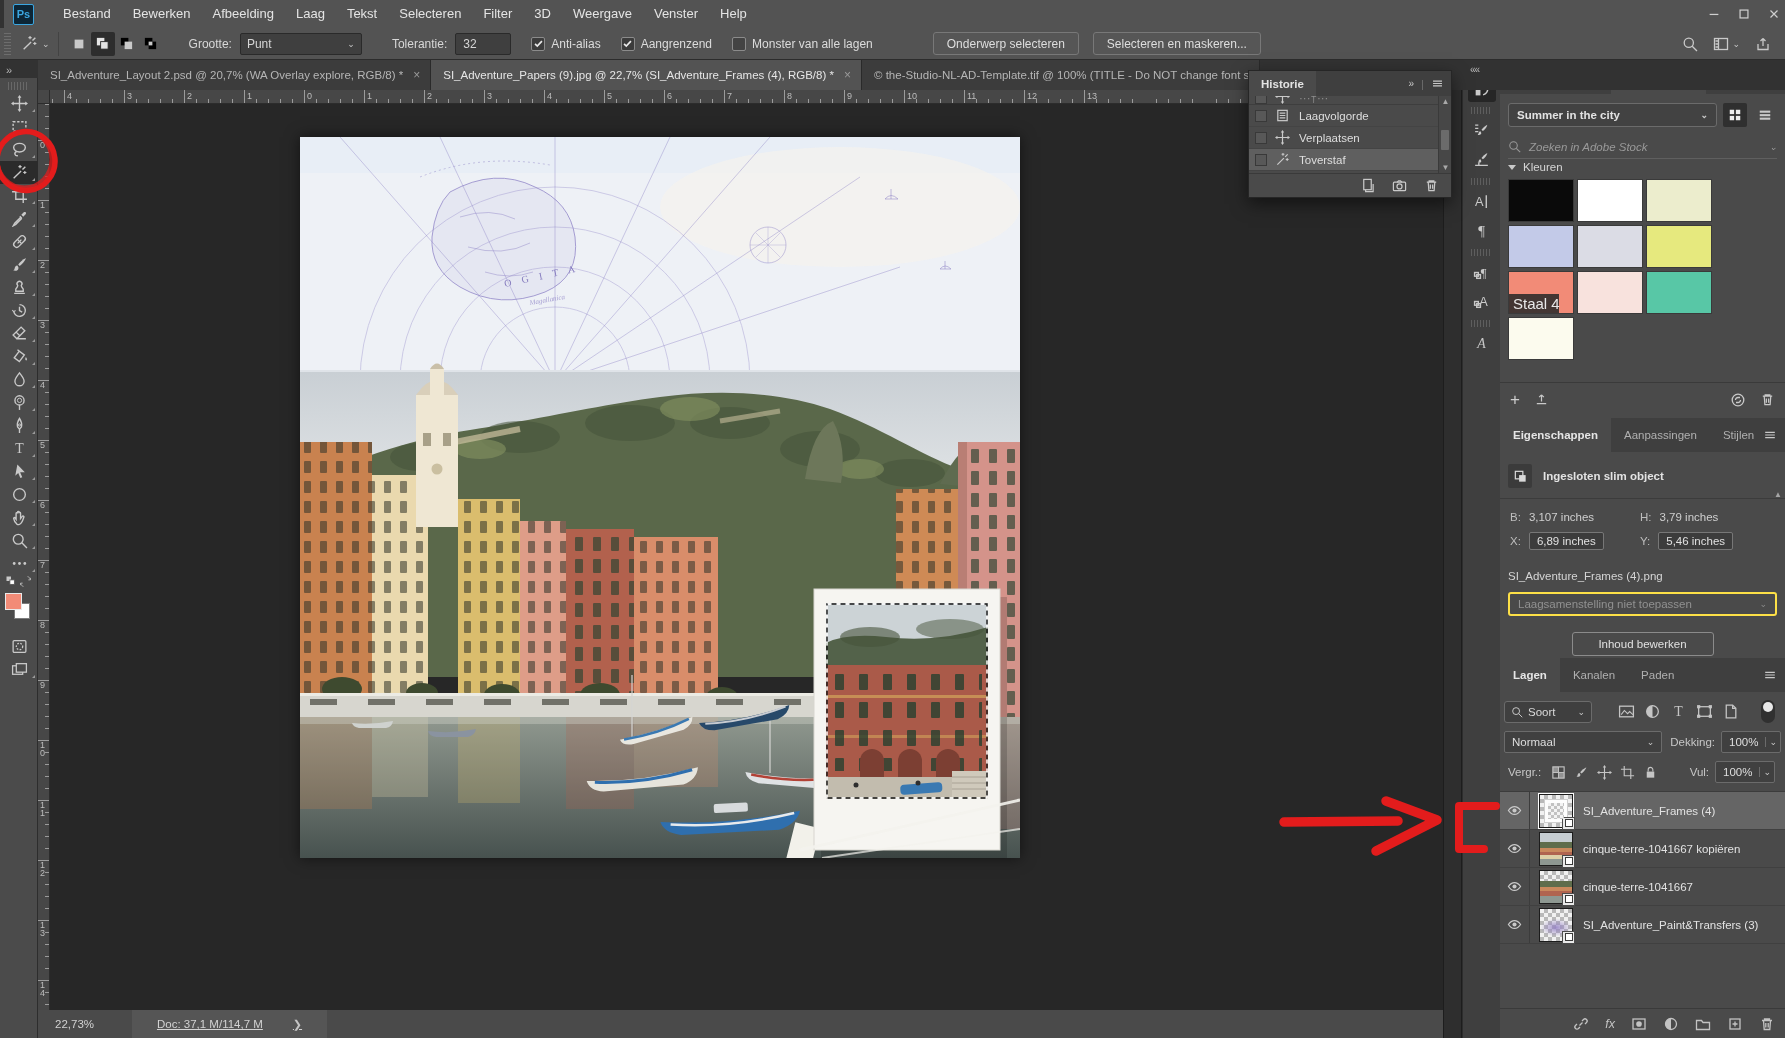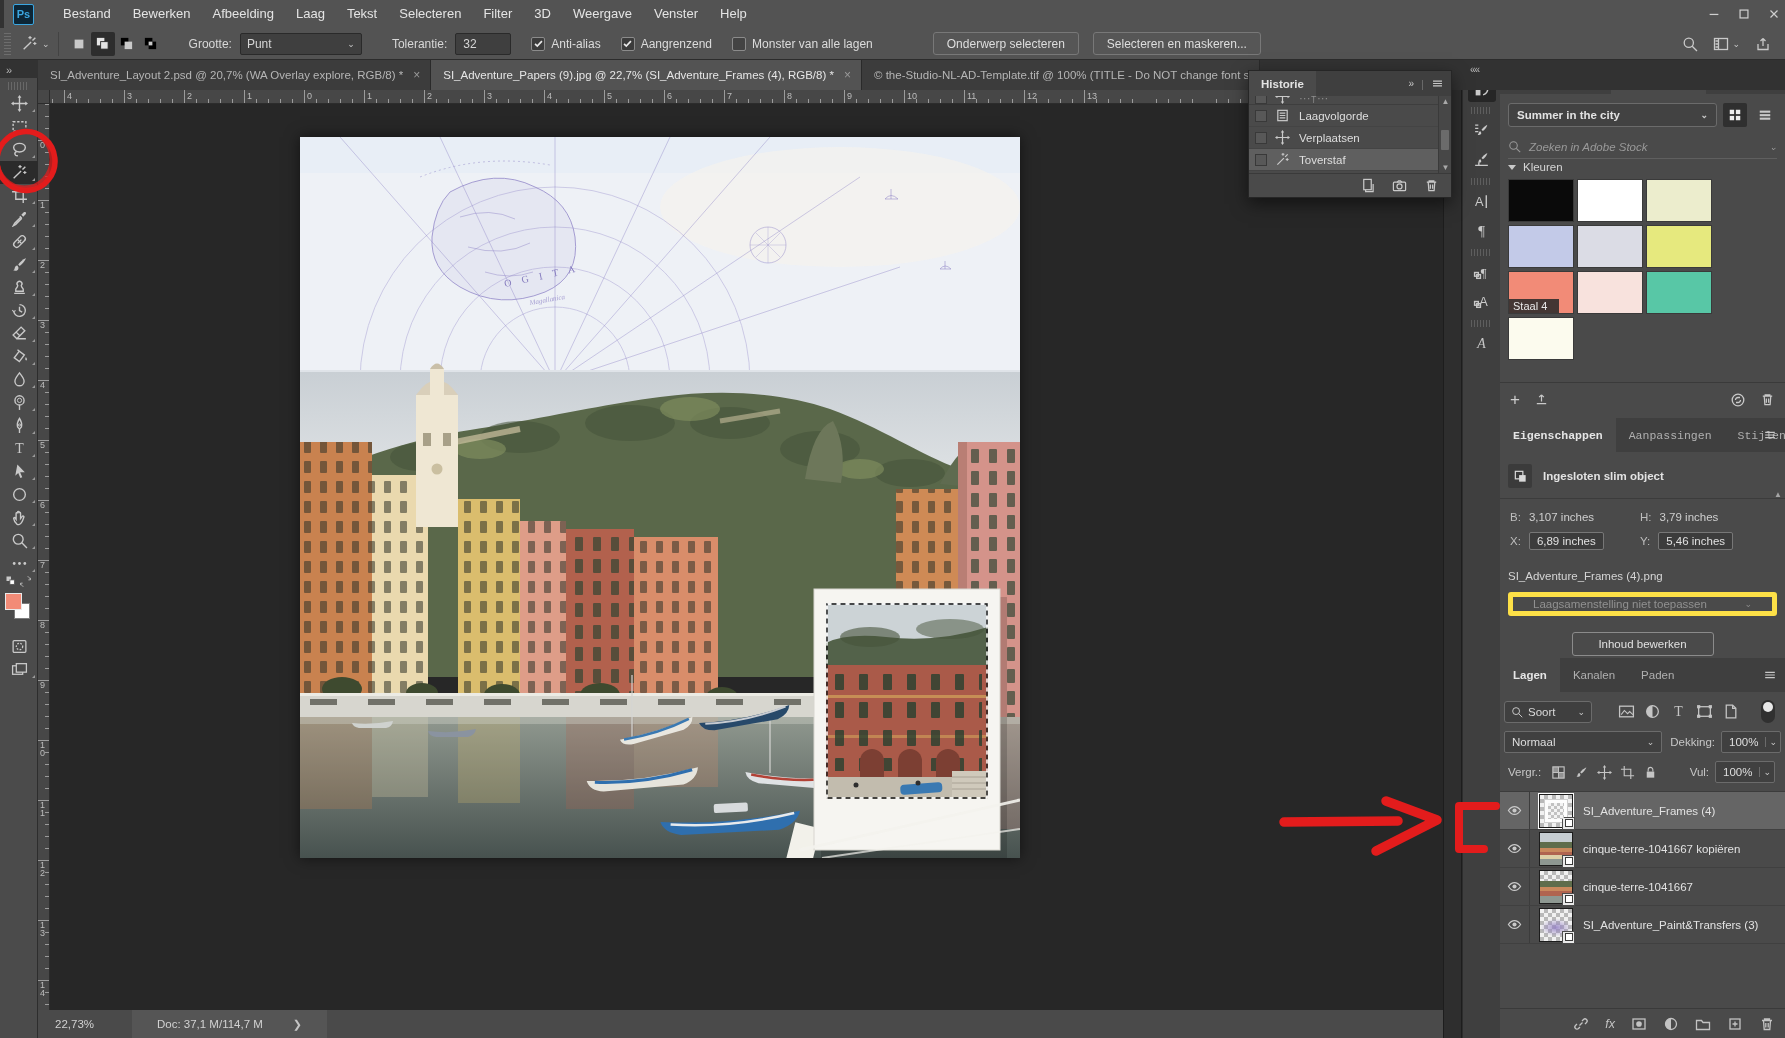--- a/index.html
+++ b/index.html
@@ -87,21 +87,21 @@
   .canvas-doc{position:absolute;left:300px;top:137px;width:720px;height:721px;
               box-shadow:0 0 14px rgba(0,0,0,.55);z-index:1;}
   .doc-scroll-v{position:absolute;left:1443px;top:60px;width:19px;height:978px;background:#2e2e2e;
                 border-left:1px solid #1d1d1d;border-right:1px solid #1d1d1d;}
 
   
   .statusbar{position:absolute;left:38px;top:1010px;width:1405px;height:28px;background:#4a4a4a;
              display:flex;align-items:center;font-size:11.5px;color:#d2d2d2;z-index:3;}
   .status-zoom{margin-left:17px;}
   .status-doc{margin-left:38px;width:195px;height:28px;background:#555555;display:flex;
-              align-items:center;justify-content:center;gap:30px;}
+              align-items:center;justify-content:center;gap:30px;text-decoration:underline;}
   .status-doc .chevr{color:#c5c5c5;font-size:11px;}
 
   
   .history-panel{position:absolute;left:1248px;top:70px;width:204px;height:128px;z-index:40;
                  background:#4a4a4a;border:1px solid #262626;box-shadow:0 6px 16px rgba(0,0,0,.5);
                  font-size:11.5px;}
   .hp-header{height:25px;background:#3f3f3f;display:flex;align-items:center;}
   .hp-tab{height:25px;background:#4a4a4a;display:flex;align-items:center;padding:0 12px;
           color:#e3e3e3;font-weight:bold;}
   .hp-hicons{margin-left:auto;display:flex;align-items:center;gap:7px;margin-right:7px;color:#c9c9c9;}
@@ -148,42 +148,42 @@
   .lib-search{display:flex;align-items:center;margin:8px 8px 0;height:24px;border-bottom:1px solid #5f5f5f;
               color:#999;font-style:italic;}
   .lib-search svg{stroke:#9a9a9a;fill:none;stroke-width:1.3;margin-right:8px;}
   .lib-search .chev{margin-left:auto;color:#9a9a9a;}
   .lib-sect{display:flex;align-items:center;margin:2px 8px 6px;color:#d5d5d5;}
   .lib-sect .tri{width:0;height:0;border-left:4px solid transparent;border-right:4px solid transparent;
                  border-top:5px solid #c9c9c9;margin-right:7px;}
   .sw-grid{display:flex;flex-wrap:wrap;gap:3px;margin:0 8px;width:207px;}
   .swatch{width:66px;height:43px;position:relative;border:1px solid #3a3a3a;}
   .sw-label{position:absolute;left:0;bottom:0;right:14px;background:rgba(42,42,42,.88);color:#e8e8e8;
-            font-size:11px;padding:1px 4px;white-space:nowrap;}
+            font-size:15px;padding:1px 4px;white-space:nowrap;}
   .lib-footer{position:absolute;left:0;top:322px;width:285px;height:34px;border-top:1px solid #3a3a3a;
               display:flex;align-items:center;}
   .lib-footer .plus{font-size:17px;color:#cdcdcd;margin-left:10px;}
   .lib-footer svg{stroke:#c9c9c9;fill:none;stroke-width:1.3;}
   .lib-footer .upl{margin-left:14px;}
   .lib-footer .right{margin-left:auto;display:flex;gap:14px;margin-right:10px;}
 
   
   .props-body{position:relative;padding:8px 0;}
   .so-row{display:flex;align-items:center;margin:4px 8px 10px;}
   .so-icon{width:24px;height:24px;background:#3b3b3b;border-radius:2px;display:flex;align-items:center;justify-content:center;}
   .so-icon svg{stroke:#d9d9d9;fill:none;stroke-width:1.3;}
   .so-label{margin-left:11px;font-weight:bold;color:#e3e3e3;}
   .props-sep{height:1px;background:#3c3c3c;margin:0;}
   .bh-row{display:flex;margin:12px 10px 0;color:#cfcfcf;}
   .bh-row .pair{width:130px;display:flex;align-items:center;}
   .bh-row .lab{color:#bdbdbd;margin-right:8px;}
   .xy-box{background:#3c3c3c;border:1px solid #777;border-radius:2px;padding:2px 7px;color:#e0e0e0;}
   .props-file{margin:20px 8px 0;color:#d5d5d5;}
-  .props-select{margin:10px 8px 0;height:24px;border:5px solid #fde047;border-radius:3px;
-                display:flex;align-items:center;padding:0 20px;color:#919191;}
+  .props-select{margin:10px 8px 0;height:24px;border:2px solid #fde047;border-radius:3px;
+                display:flex;align-items:center;padding:0 8px;color:#919191;}
   .props-select .chev{margin-left:auto;color:#8a8a8a;}
   .props-btn{margin:16px auto 0;width:142px;height:24px;border:1px solid #8b8b8b;border-radius:3px;
              display:flex;align-items:center;justify-content:center;color:#e0e0e0;}
   .props-scroll{position:absolute;right:3px;top:38px;font-size:8px;color:#a5a5a5;}
 
   
   .layers-wrap{position:absolute;left:0;top:598px;width:285px;height:380px;}
   .lfilter{display:flex;align-items:center;margin:8px 4px 0;}
   .soort-box{width:88px;height:22px;background:#3f3f3f;border:1px solid #6b6b6b;border-radius:3px;
              display:flex;align-items:center;padding:0 6px;color:#d9d9d9;}
@@ -1198,21 +1198,21 @@
         <svg width="16" height="16" viewBox="0 0 16 16">
             <circle cx="8" cy="8" r="5.8"></circle>
             <path d="M5.5 8a2.5 2.5 0 012.5-2.5h2M10.5 8A2.5 2.5 0 018 10.5H6"></path>
           </svg>
         <svg width="15" height="15" viewBox="0 0 16 16">
             <path d="M3 4.5h10M5.5 4.5V3h5v1.5M4.5 4.5l.7 9h5.6l.7-9M6.8 7v4.5M9.2 7v4.5"></path>
           </svg>
       </span>
     </div>
 
-    <div class="ptabs" id="prop-tabs" style="position:absolute;left:0;top:358px;width:285px;font-family:Liberation Mono, monospace;">
+    <div class="ptabs" id="prop-tabs" style="position:absolute;left:0;top:358px;width:285px;">
         <div class="ptab active">Eigenschappen</div>
         <div class="ptab ">Aanpassingen</div>
         <div class="ptab ">Stijlen</div>
         <span class="pmenu"><svg width="14" height="14" viewBox="0 0 16 16">
             <path d="M2.5 5h11M2.5 8h11M2.5 11h11"></path>
           </svg></span>
       </div>
     <div class="props-body" style="position:absolute;left:0;top:392px;width:285px;">
       <div class="so-row">
         <div class="so-icon">

